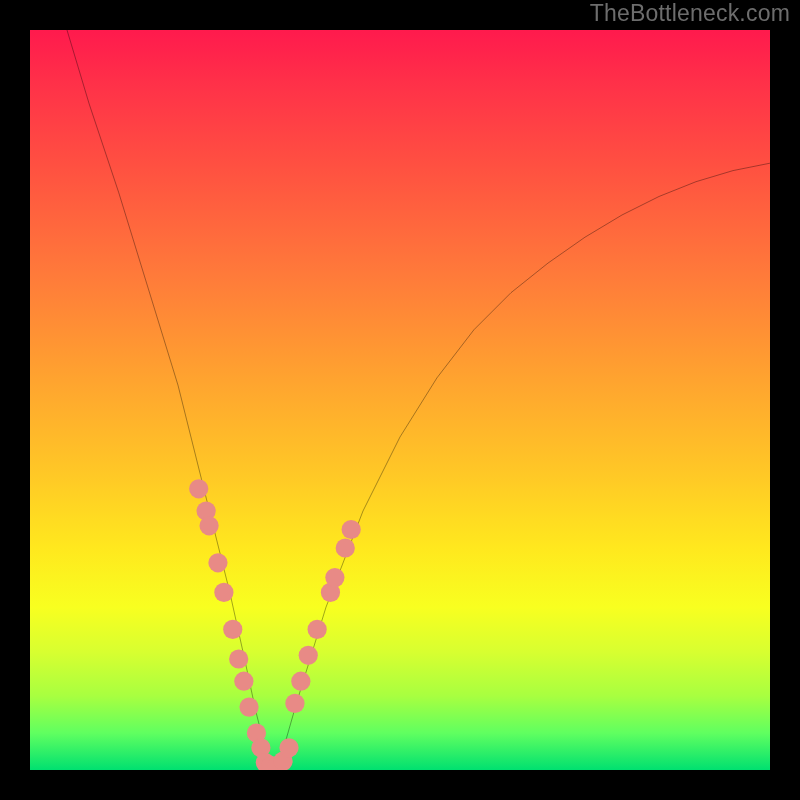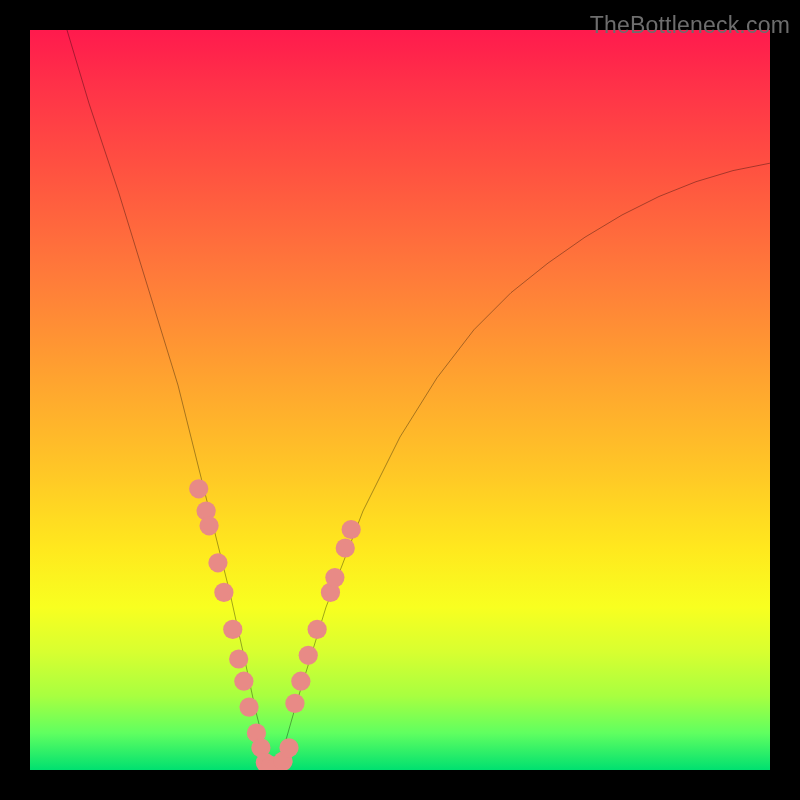--- a/index.html
+++ b/index.html
@@ -32,21 +32,21 @@
       #ffc826 60%,
       #ffe81e 70%,
       #f8ff20 78%,
       #d8ff30 84%,
       #a8ff40 90%,
       #60ff60 95%,
       #00e070 100%);
   }
   .watermark {
     position: absolute;
-    top: 12px;
+    top: 0;
     right: 10px;
     color: #6d6d6d;
     font-size: 23px;
     font-weight: 400;
     letter-spacing: 0.2px;
     z-index: 5;
   }
   svg.curve {
     position: absolute;
     left: 0;

